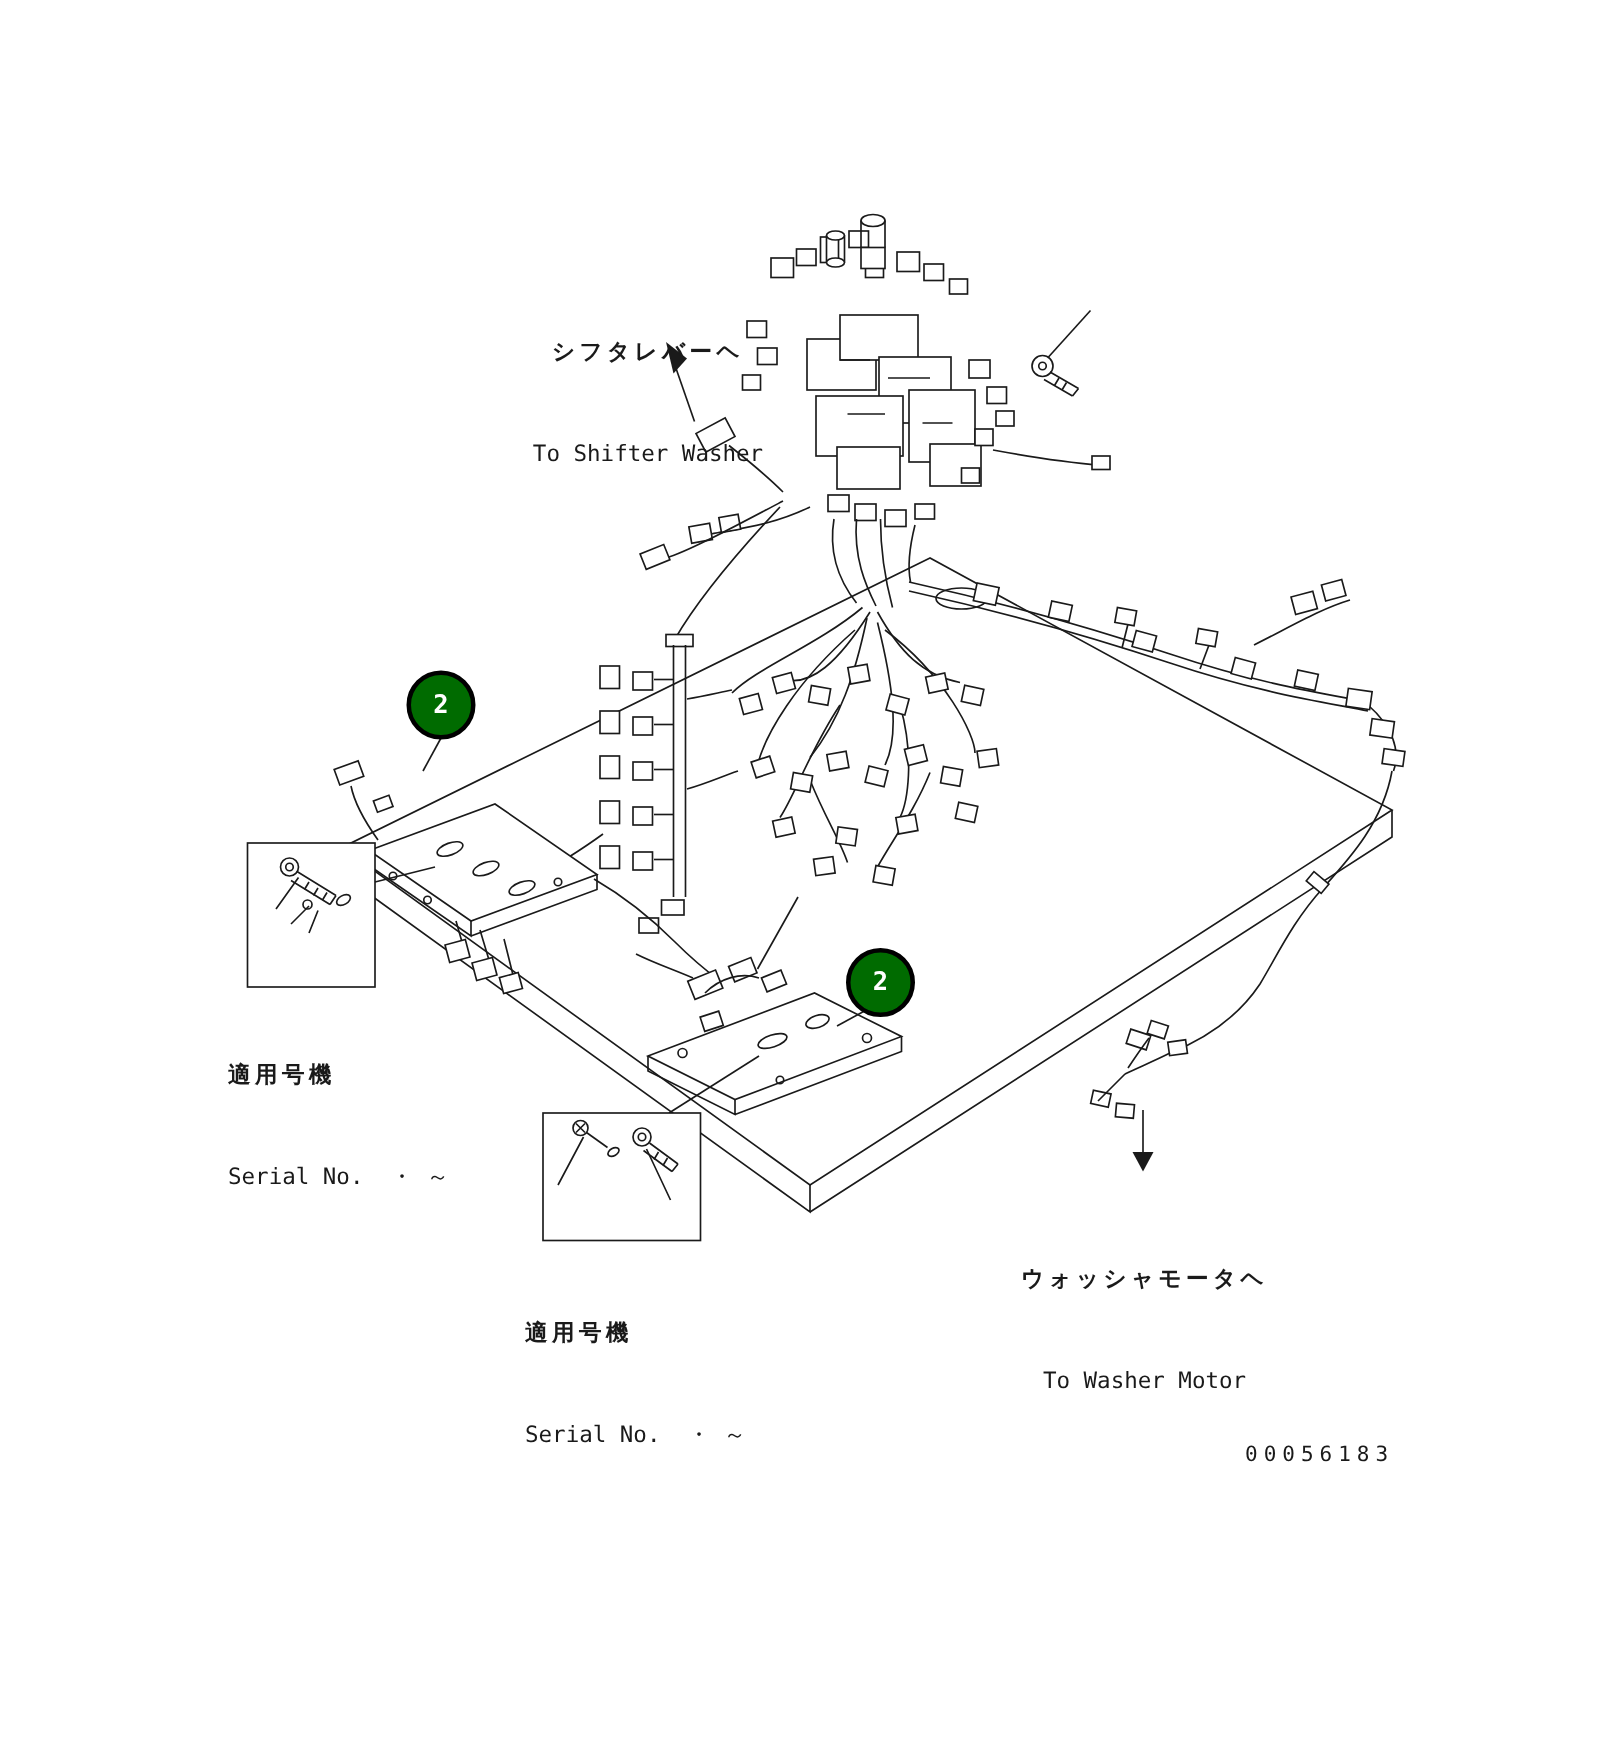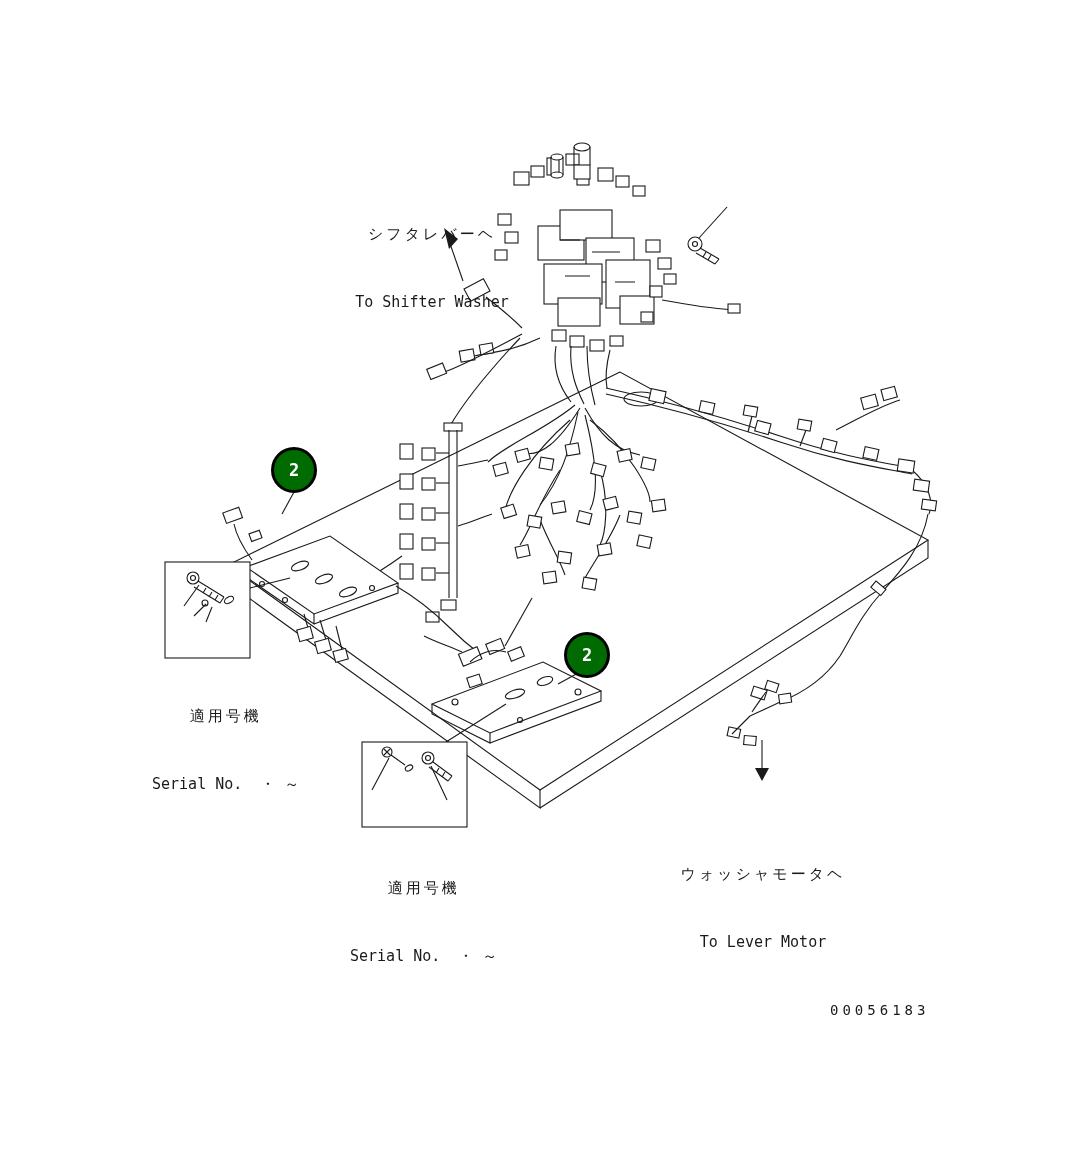--- a/index.html
+++ b/index.html
@@ -2,23 +2,23 @@
 <html><head>
 <meta charset="utf-8">
 <style>
   html,body{margin:0;padding:0;background:#ffffff;}
   .stage{
     position:relative;width:1081px;height:1162px;background:#ffffff;
     font-family:"DejaVu Sans Mono","Liberation Mono",monospace;
     color:#1a1a1a;overflow:hidden;
   }
   .stage svg{position:absolute;left:0;top:0;}
-  .lbl{position:absolute;font-size:15px;line-height:1.5;white-space:pre;text-align:center;}
+  .lbl{position:absolute;font-size:15px;line-height:1.5;white-space:pre;}
   .lbl.center{text-align:center;}
-  .jp{letter-spacing:3px;}
+  .jp{letter-spacing:3px;font-weight:bold;}
   .range{margin-left:18px;}
   .dwg-no{letter-spacing:4px;font-size:14px;}
   .callout{
     position:absolute;width:40px;height:40px;border-radius:50%;
     border:3px solid #000;display:flex;align-items:center;justify-content:center;
     font-weight:bold;font-size:17px;box-sizing:content-box;
   }
   .ln{fill:none;stroke:#1a1a1a;stroke-width:1.1;}
   .fw{fill:#ffffff;stroke:#1a1a1a;stroke-width:1.1;}
   .blk{fill:#1a1a1a;stroke:none;}
@@ -271,36 +271,36 @@
     </g>
 
   </svg>
 
   <div class="lbl center" style="left:352px;top:178px;width:160px">
     <div class="jp">シフタレバーヘ</div>
     <div>To Shifter Washer</div>
   </div>
 
 
-  <div class="lbl center" style="left:678px;top:818px;width:170px">
+  <div class="lbl center" style="left:678px;top:796px;width:170px">
     <div class="jp">ウォッシャモータヘ</div>
-    <div>To Lever Motor</div>
+    <div>To Washer Motor</div>
   </div>
 
   <div class="lbl" style="left:152px;top:660px">
     <div class="jp">適用号機</div>
     <div><span>Serial No.</span><span class="range">・ ～</span></div>
   </div>
 
   <div class="lbl" style="left:350px;top:832px">
     <div class="jp">適用号機</div>
     <div><span>Serial No.</span><span class="range">・ ～</span></div>
   </div>
 
-  <div class="lbl dwg-no" style="left:830px;top:1000px">00056183</div>
+  <div class="lbl dwg-no" style="left:830px;top:960px">00056183</div>
 
   <div class="callout" style="left: 271px; top: 447px; background: rgb(0, 107, 0); border-color: rgb(0, 0, 0); color: rgb(255, 255, 255);">
     <span>2</span>
   </div>
   <div class="callout" style="left: 564px; top: 632px; background: rgb(0, 107, 0); border-color: rgb(0, 0, 0); color: rgb(255, 255, 255);">
     <span>2</span>
   </div>
 
 </div>
 

